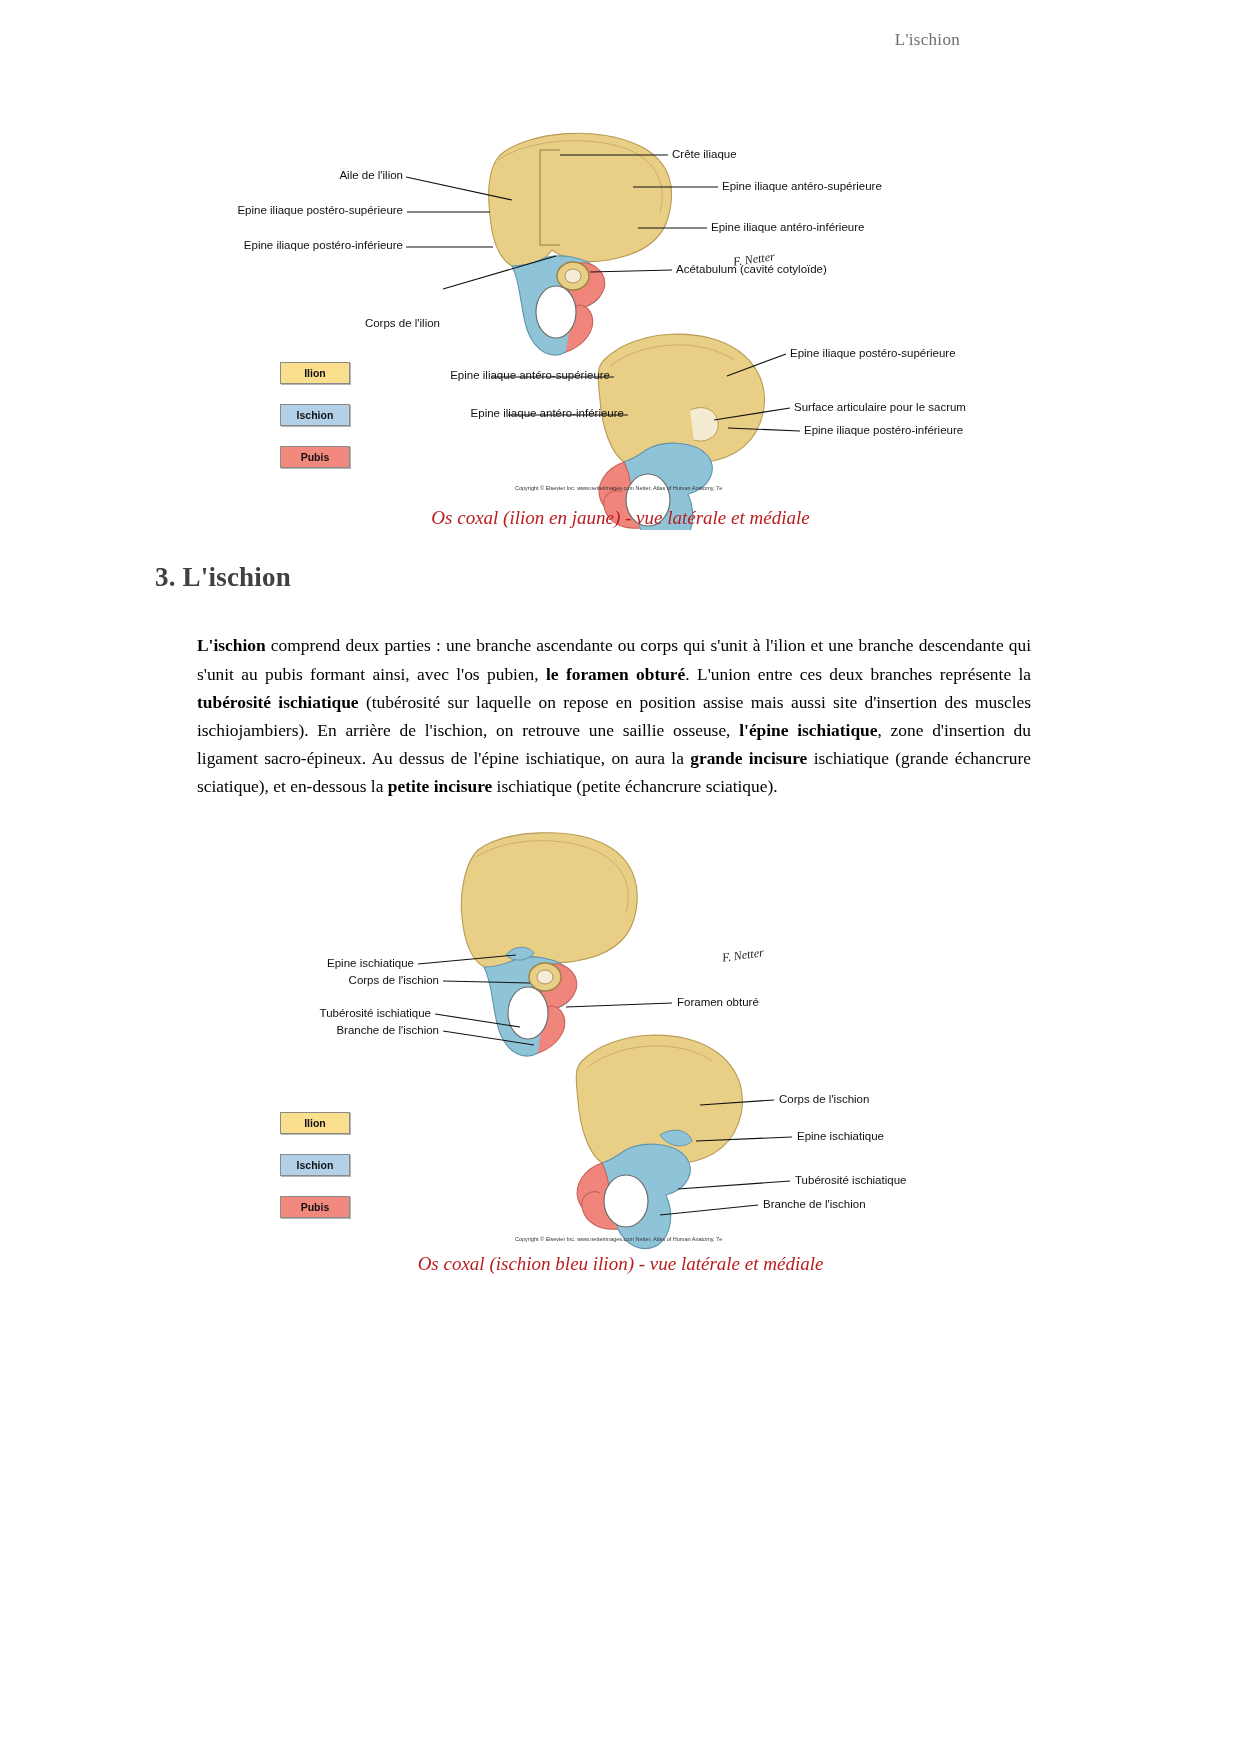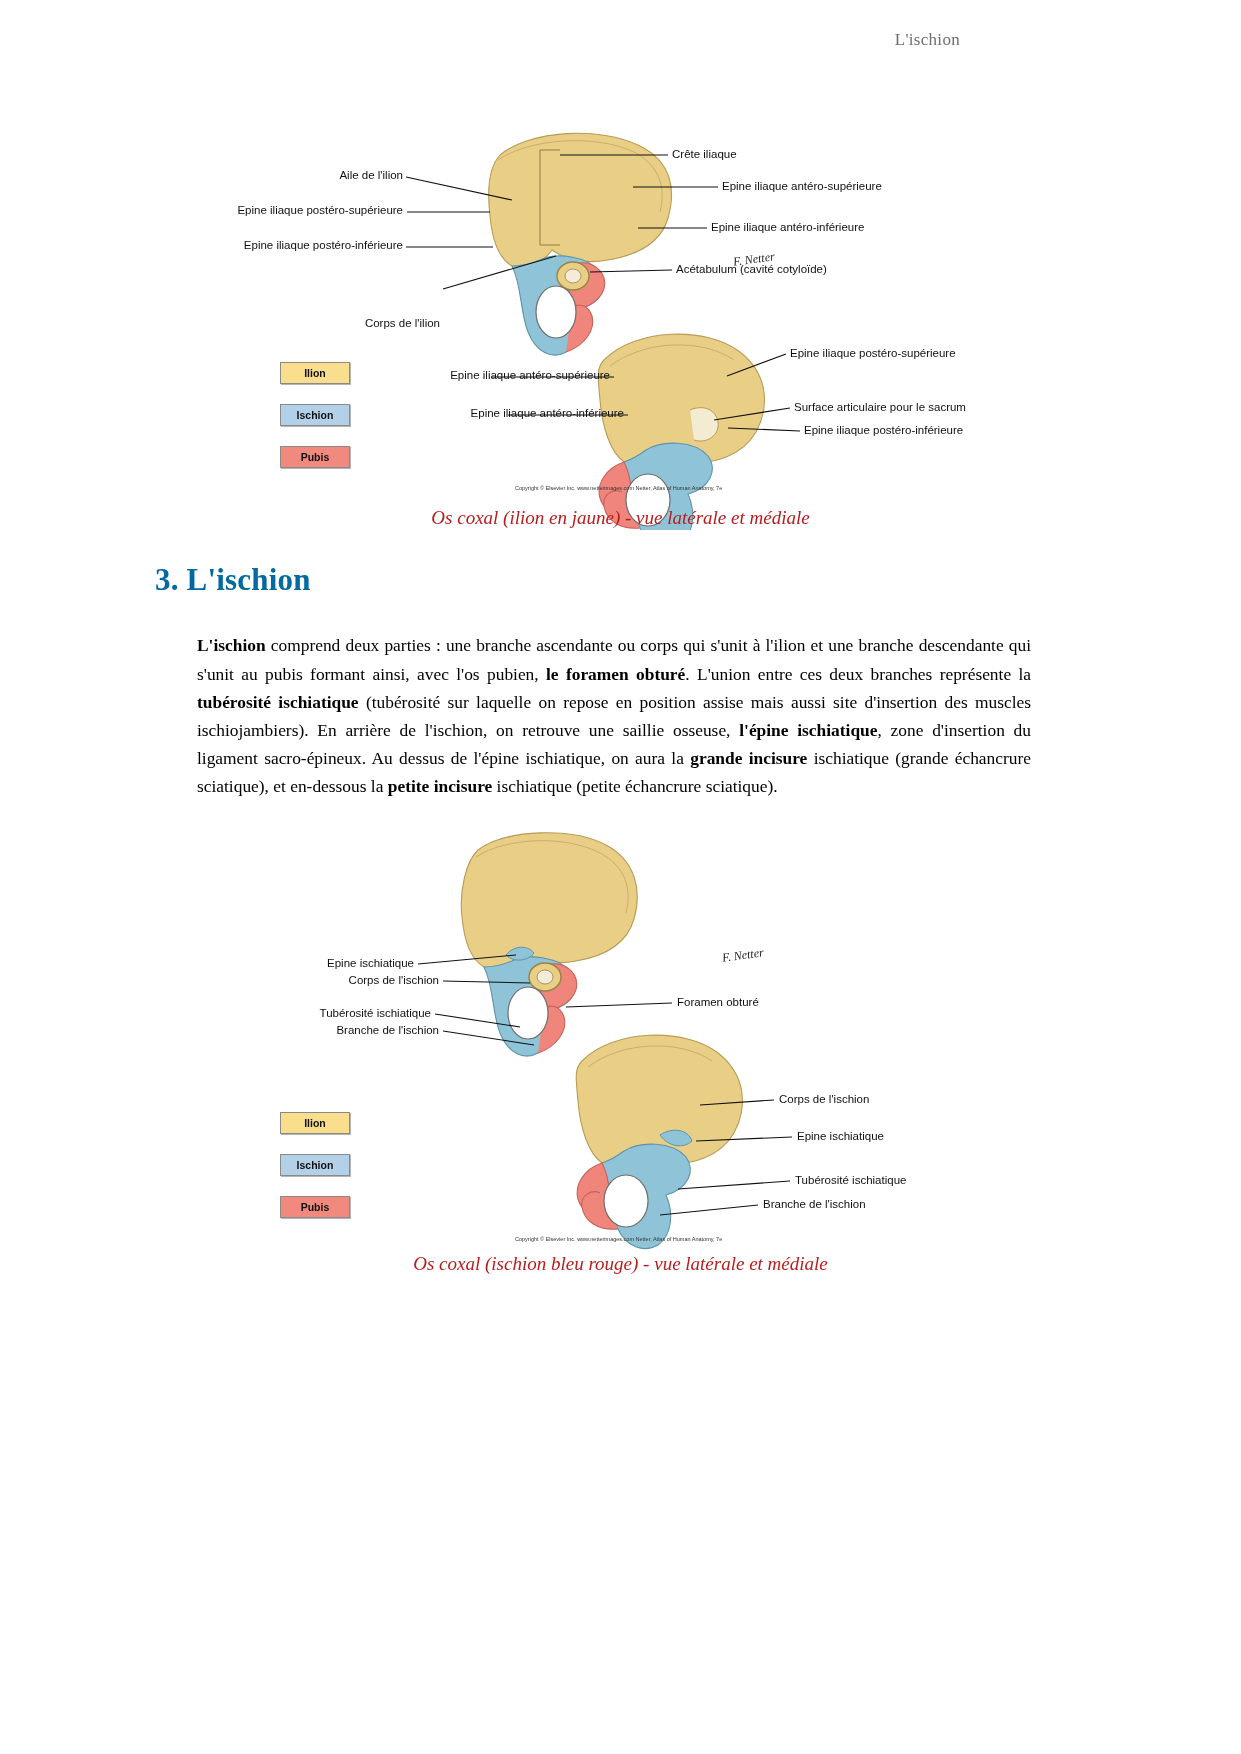--- a/index.html
+++ b/index.html
@@ -57,21 +57,21 @@
     position:absolute;
     font-family:"Liberation Serif", serif;
     font-style:italic;font-size:12px;color:#222;
     transform:rotate(-8deg);
   }
 
   
   .section-title{
     position:absolute;left:155px;top:562px;
     font-family:"Liberation Serif", serif;
-    font-weight:bold;font-size:31px;color:#0369a1;
+    font-weight:bold;font-size:27px;color:#404040;
     letter-spacing:.2px;
     text-align:right;
   }
   .para{
     position:absolute;left:197px;top:614px;width:834px;
     font-family:"Liberation Serif", serif;
     font-size:17.4px;line-height:1.62;color:#000;
     text-align:justify;
   }
   .para b{font-weight:bold;}
@@ -272,17 +272,17 @@
           <span>Ilion</span>
         </div>
       <div class="chip" style="background: rgb(178, 208, 232);">
           <span>Ischion</span>
         </div>
       <div class="chip" style="background: rgb(242, 137, 126);">
           <span>Pubis</span>
         </div>
     </div>
 
-    <div class="fig-caption" style="left:0;top:438px;">Os coxal (ischion bleu rouge) - vue latérale et médiale</div>
+    <div class="fig-caption" style="left:0;top:438px;">Os coxal (ischion bleu ilion) - vue latérale et médiale</div>
   </div>
 
 
 </div>
 
 </body></html>

